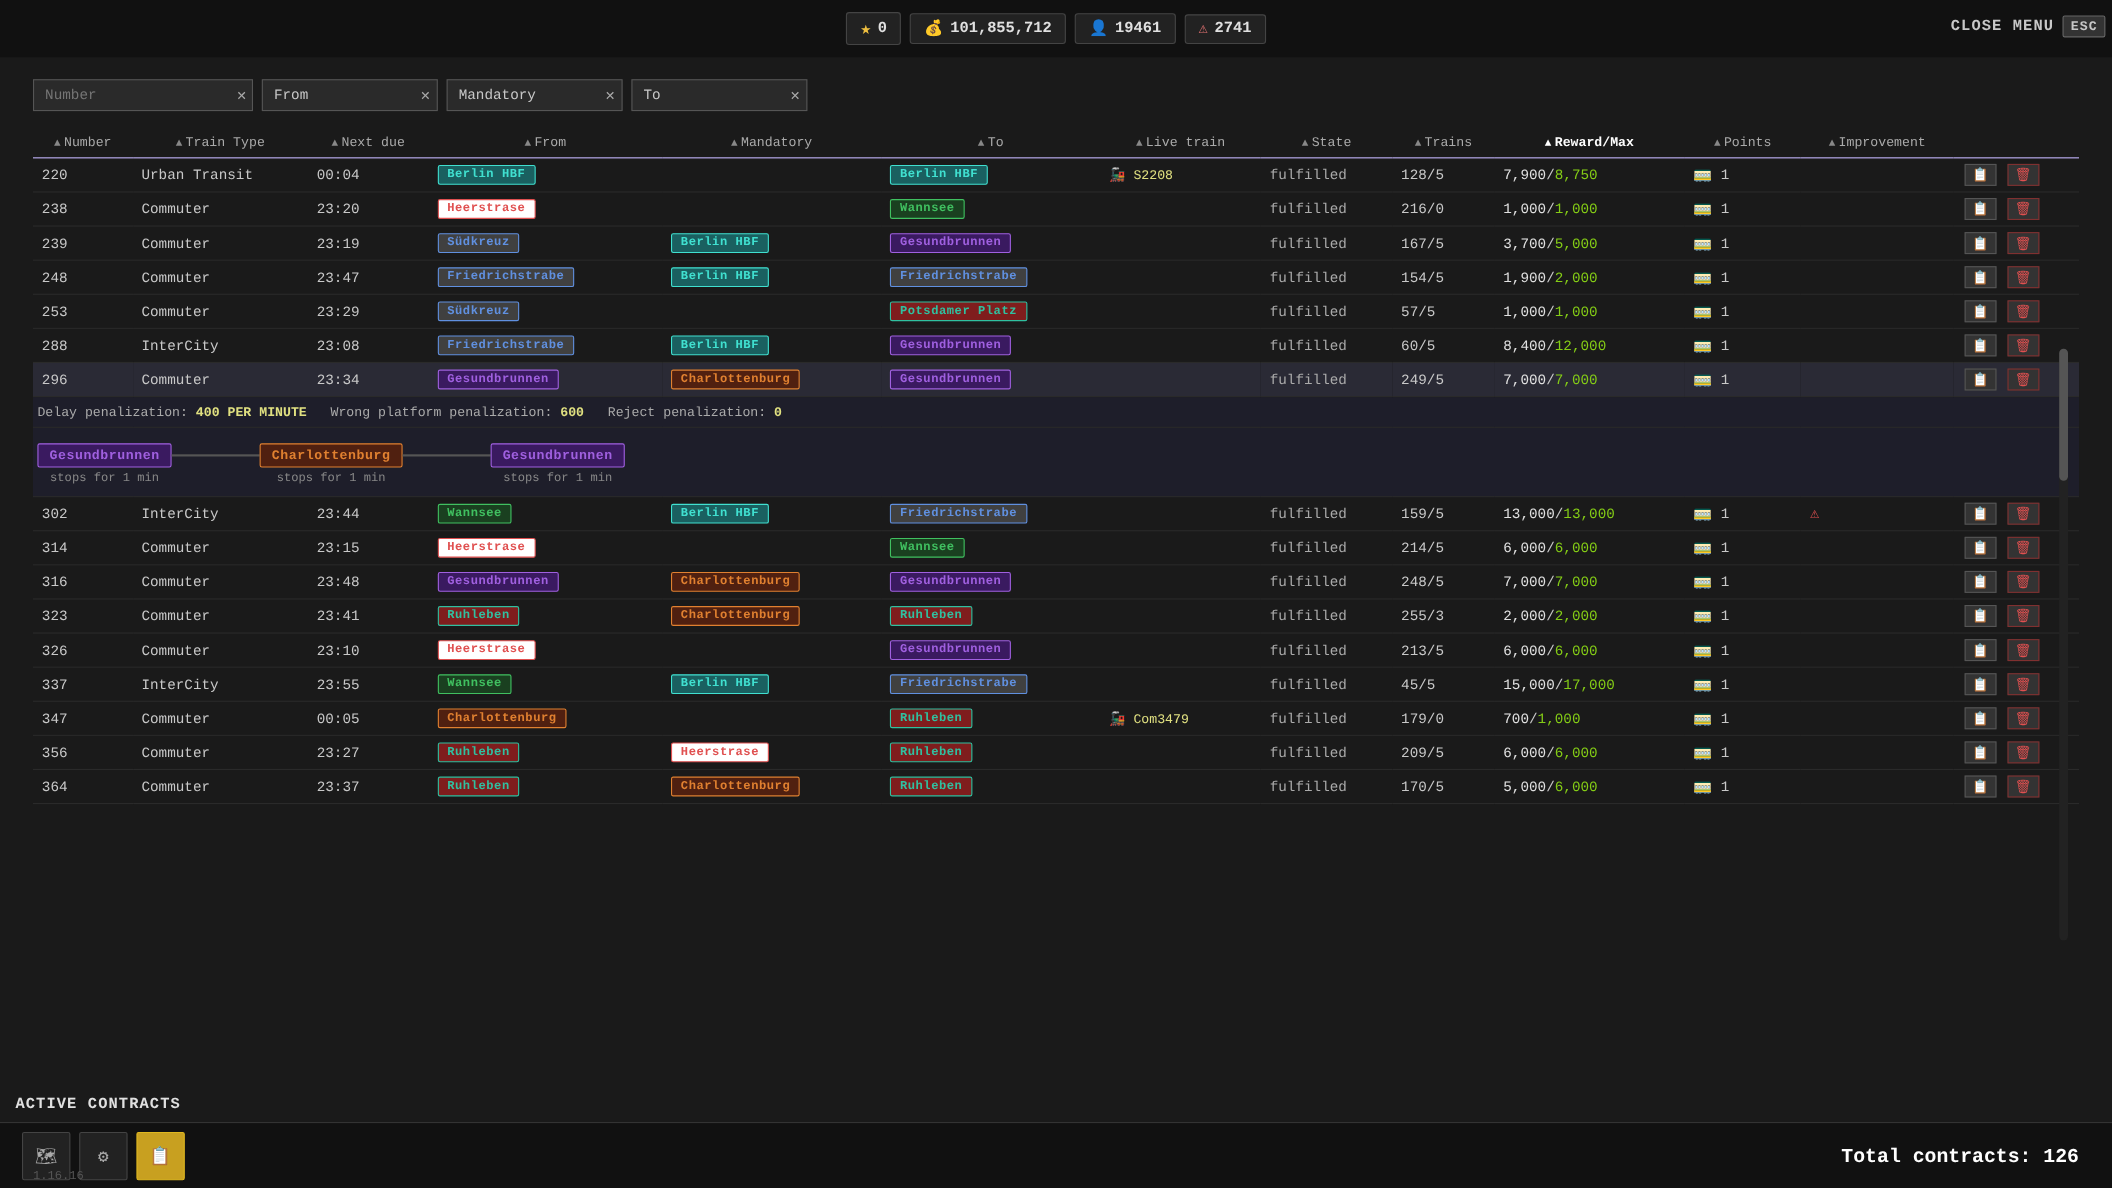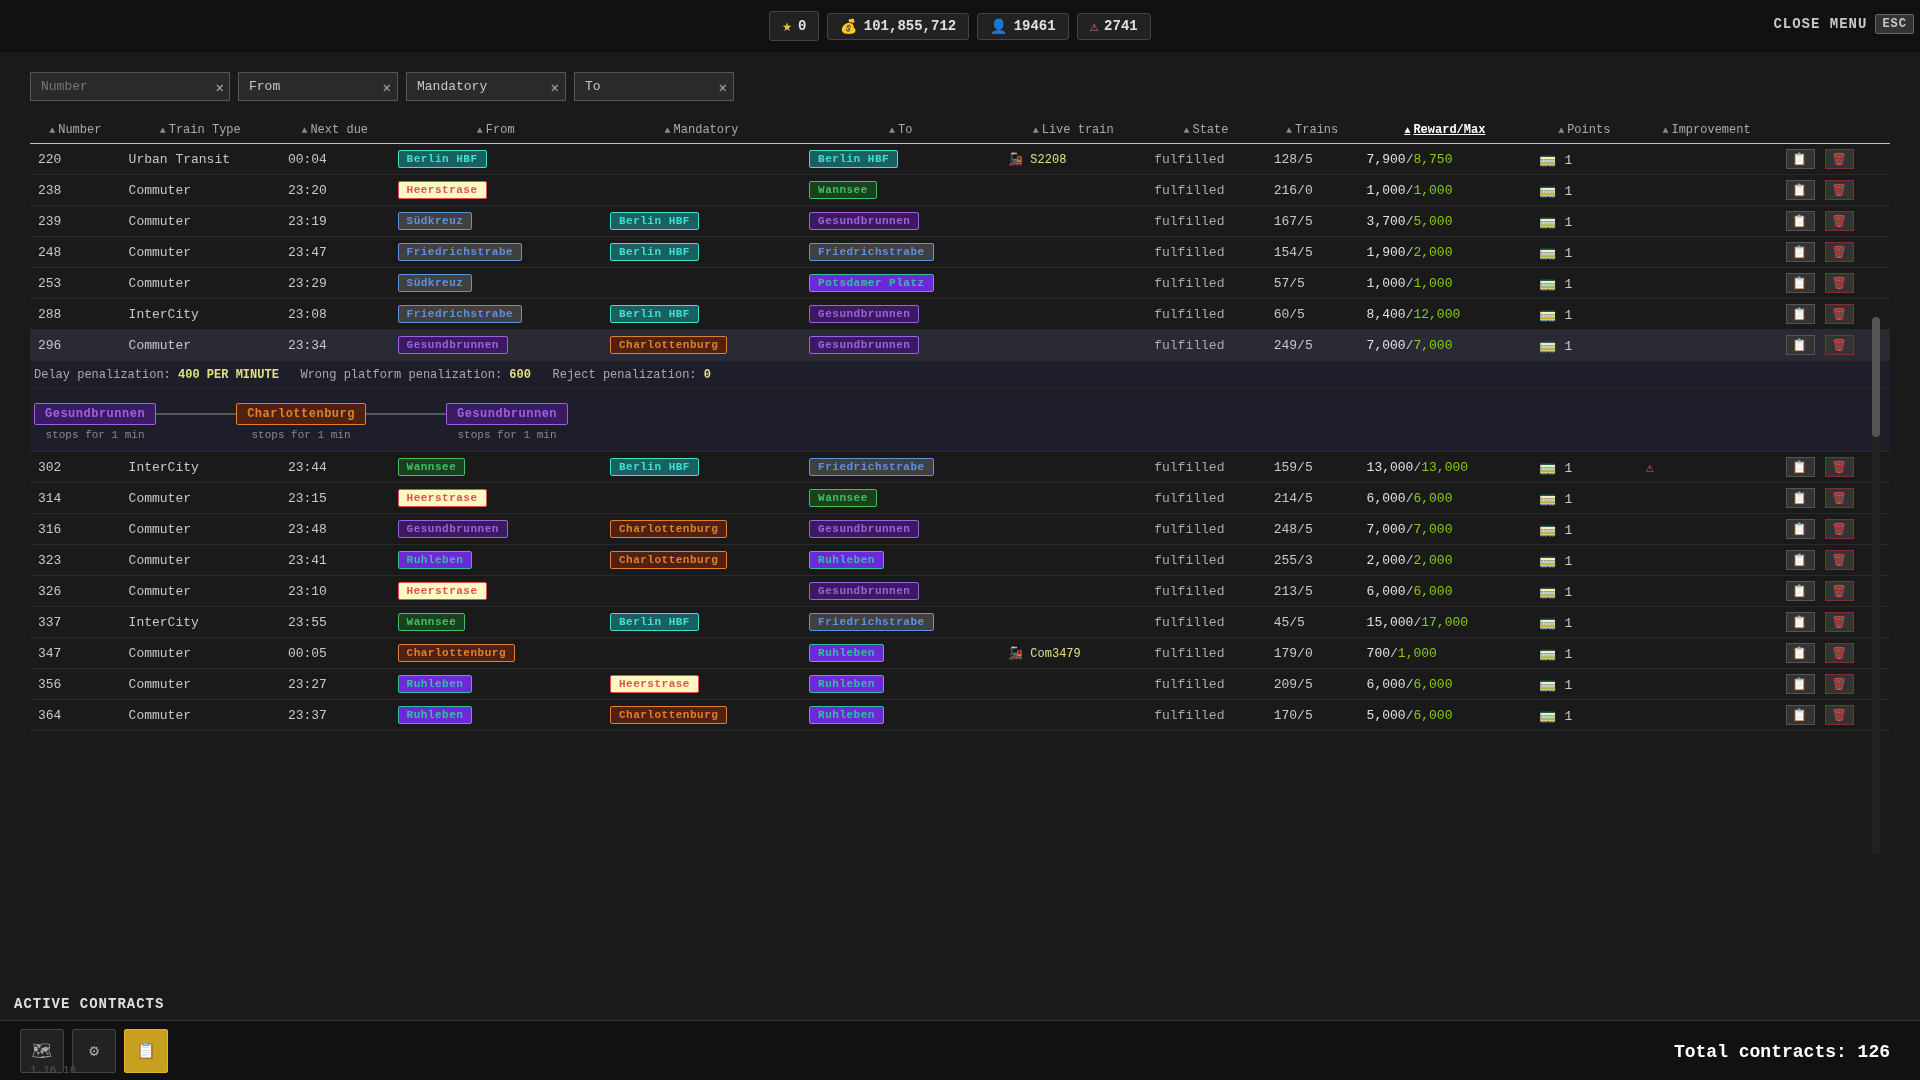--- a/index.html
+++ b/index.html
@@ -149,26 +149,26 @@
 
     .station-tag {
       display: inline-block;
       padding: 2px 8px;
       border-radius: 2px;
       font-size: 11px;
       font-weight: bold;
       letter-spacing: 0.5px;
     }
     .tag-cyan { background: #1a6060; color: #40e0d0; border: 1px solid #40e0d0; }
-    .tag-red { background: #fef9c3; color: #e05050; border: 1px solid #e05050; }
+    .tag-red { background: #ffffff; color: #e05050; border: 1px solid #e05050; }
     .tag-blue { background: #404040; color: #6090e0; border: 1px solid #6090e0; }
     .tag-green { background: #1a4020; color: #40c060; border: 1px solid #40c060; }
     .tag-purple { background: #3a1a60; color: #a060e0; border: 1px solid #a060e0; }
     .tag-orange { background: #502010; color: #e08030; border: 1px solid #e08030; }
-    .tag-teal { background: #6d28d9; color: #30c0a0; border: 1px solid #30c0a0; text-align: center; }
+    .tag-teal { background: #7f1d1d; color: #30c0a0; border: 1px solid #30c0a0; text-align: center; }
 
     .status-fulfilled { color: #aaa; }
     .reward-text { color: #e0e0e0; }
     .reward-max { color: #84cc16; }
     .train-icon { color: #60b060; font-size: 14px; }
     .live-train { color: #e0e080; font-size: 12px; }
 
     .action-btn {
       background: #333;
       border: 1px solid #555;
@@ -299,21 +299,21 @@
 
     .col-num { width: 55px; }
     .col-type { width: 120px; }
     .col-next { width: 80px; }
     .col-from { width: 160px; margin-top: 28px; }
     .col-mandatory { width: 150px; }
     .col-to { width: 150px; }
     .col-live { width: 110px; }
     .col-state { width: 90px; }
     .col-trains { width: 70px; }
-    .col-reward { width: 130px; text-decoration: underline; }
+    .col-reward { width: 130px; }
     .col-points { width: 80px; }
     .col-improve { width: 100px; }
     .col-actions { width: 70px; }
     .improve-warn { color: #e05050; font-size: 14px; }
   </style>
 </head>
 <body>
 
 <div class="top-bar">
   <div class="top-stat">

